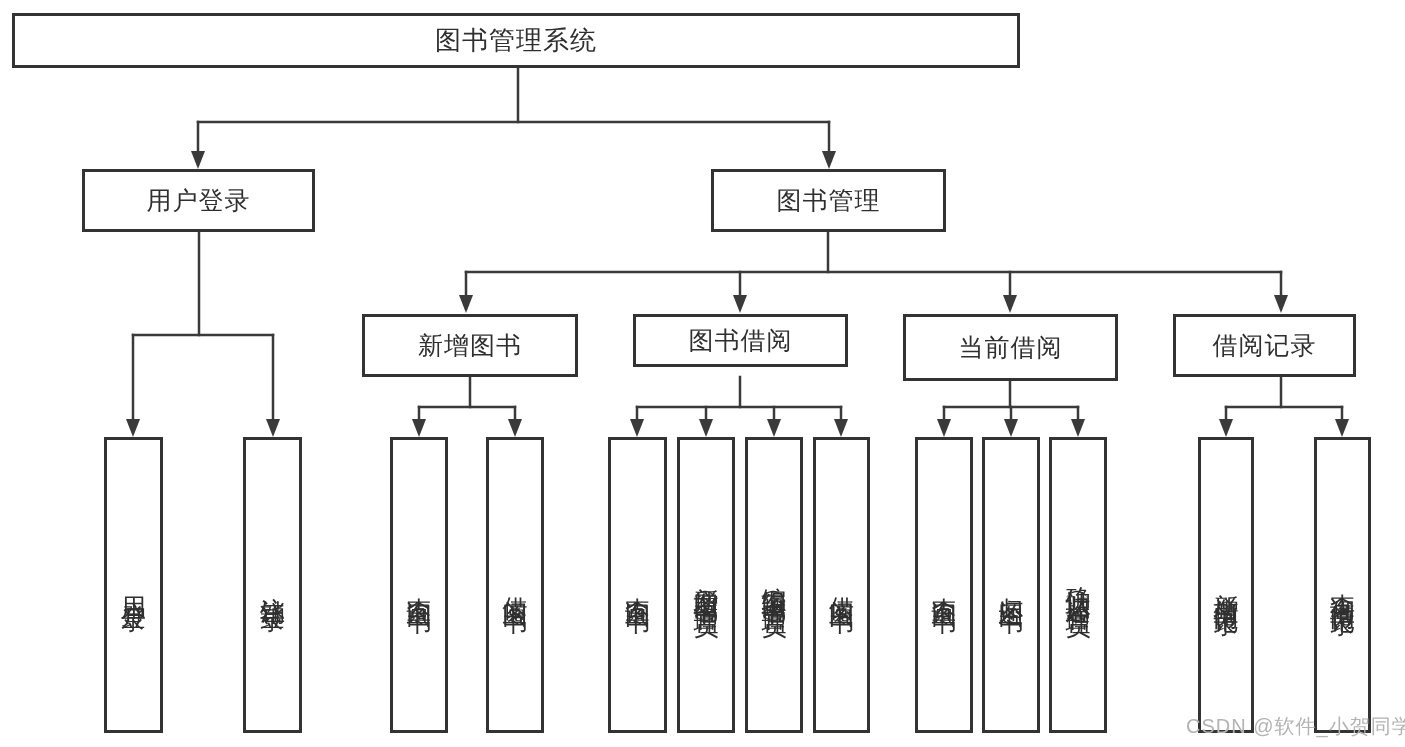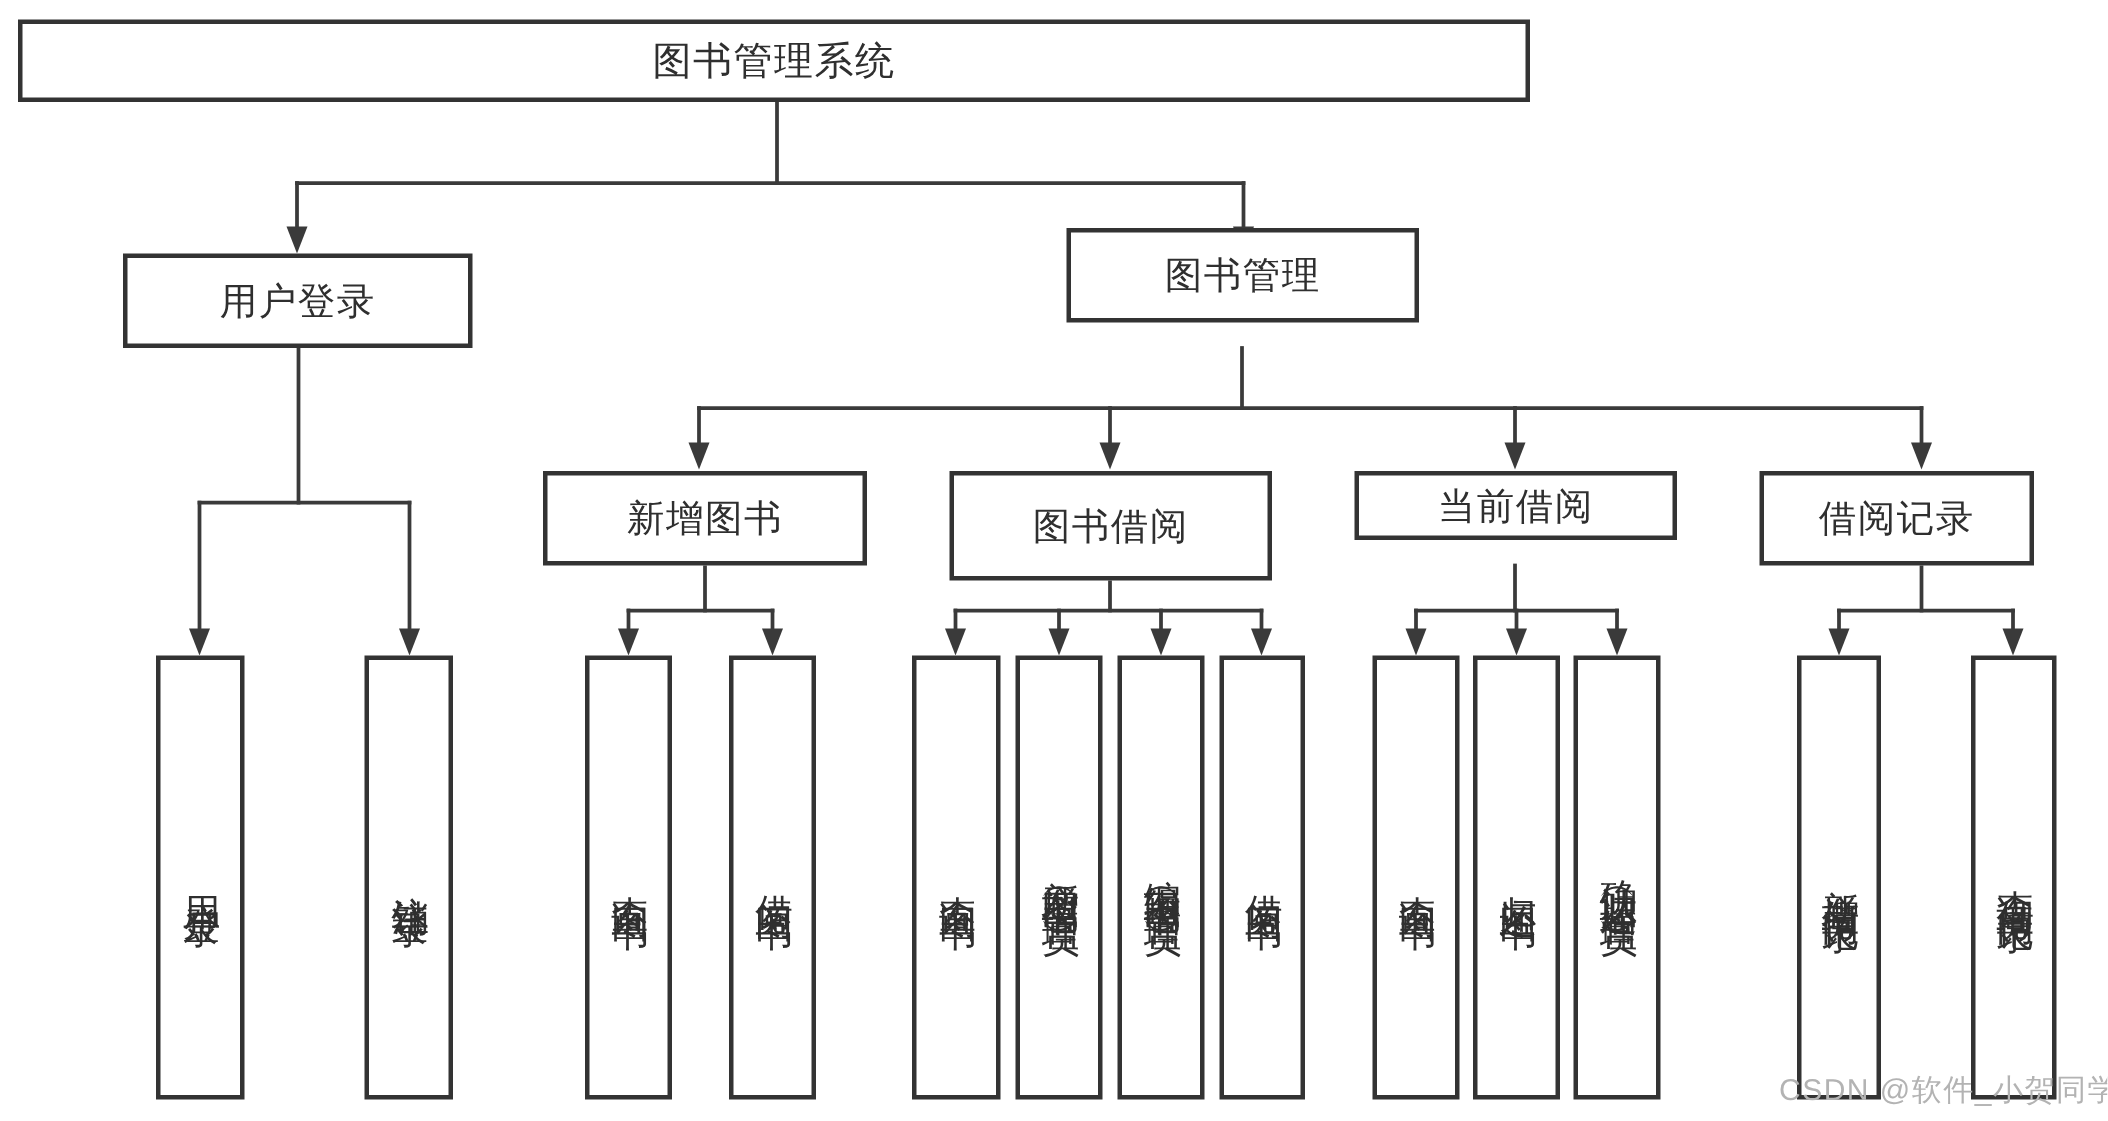--- a/index.html
+++ b/index.html
@@ -125,31 +125,31 @@
     </g>
   </svg>
 
   <div class="box h root" style="left:12px;top:13px;width:1008px;height:55px">
     <span class="lbl">图书管理系统</span>
   </div>
 
   <div class="box h" style="left:82px;top:169px;width:233px;height:63px">
     <span class="lbl">用户登录</span>
   </div>
-  <div class="box h" style="left:711px;top:152px;width:235px;height:63px">
+  <div class="box h" style="left:711px;top:169px;width:235px;height:63px">
     <span class="lbl">图书管理</span>
   </div>
 
   <div class="box h" style="left:362px;top:314px;width:216px;height:63px">
     <span class="lbl">新增图书</span>
   </div>
-  <div class="box h" style="left:633px;top:314px;width:215px;height:73px">
+  <div class="box h" style="left:633px;top:314px;width:215px;height:53px">
     <span class="lbl">图书借阅</span>
   </div>
-  <div class="box h" style="left:903px;top:314px;width:215px;height:46px">
+  <div class="box h" style="left:903px;top:314px;width:215px;height:67px">
     <span class="lbl">当前借阅</span>
   </div>
   <div class="box h" style="left:1173px;top:314px;width:183px;height:63px">
     <span class="lbl">借阅记录</span>
   </div>
 
   <div class="box v" style="left:104px;top:437px;width:59px;height:296px">
     <span class="lbl">用户登录</span>
   </div>
   <div class="box v" style="left:243px;top:437px;width:59px;height:296px">

